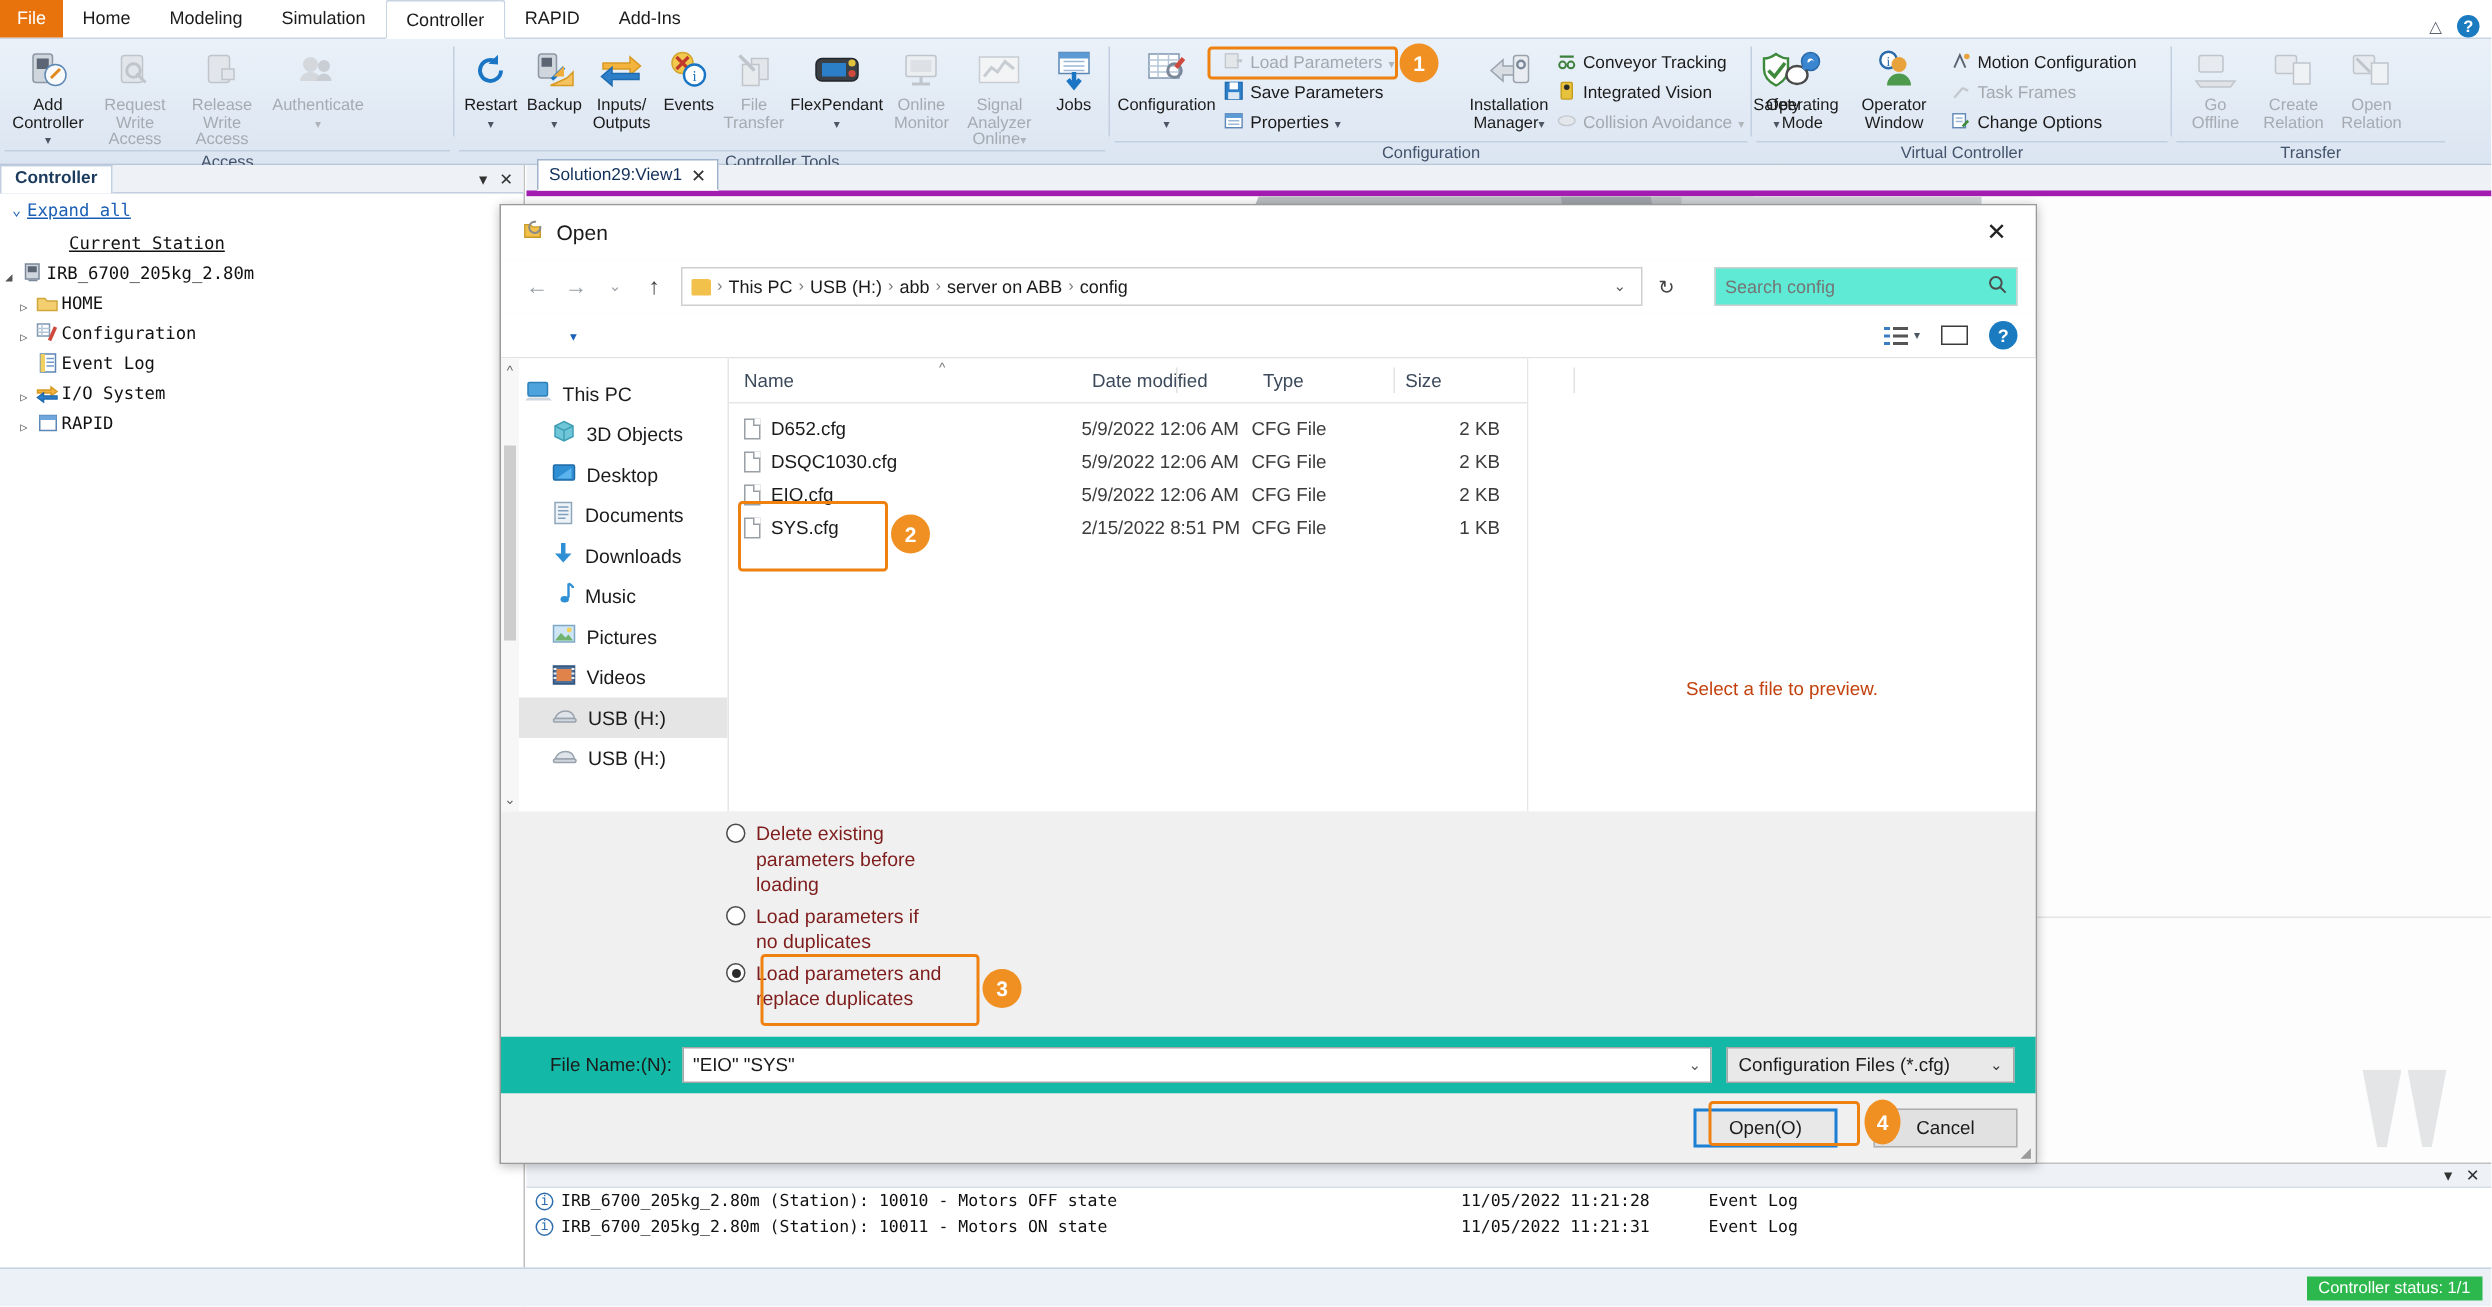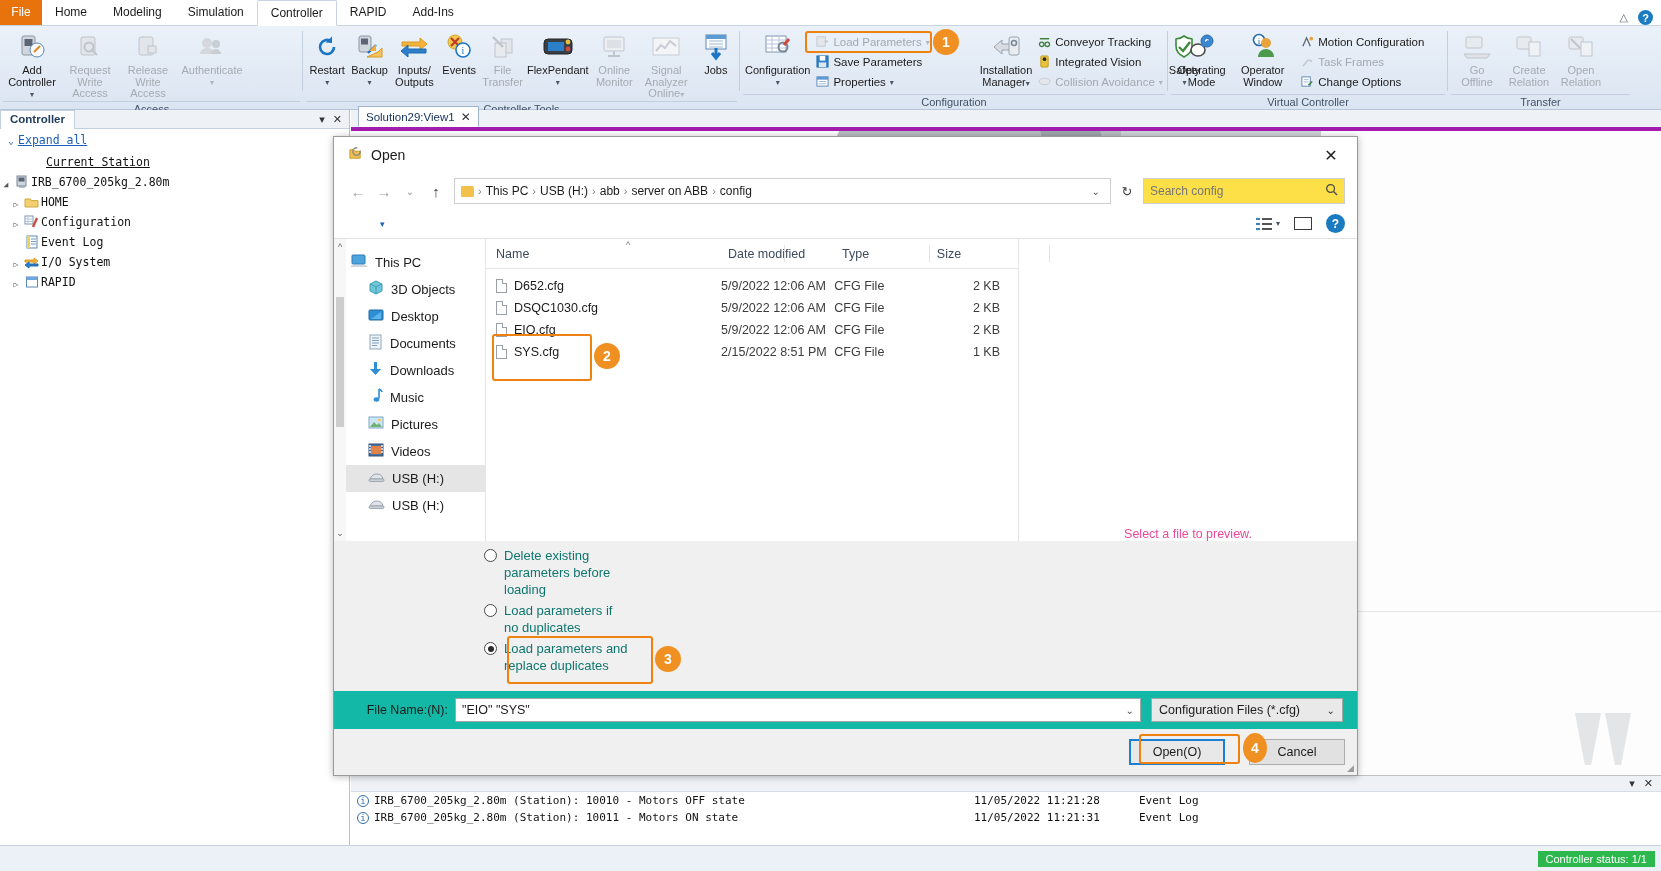--- a/index.html
+++ b/index.html
@@ -211,22 +211,22 @@
   .crumbbox {
     flex:1; height:26px; border:1px solid #cfcfcf; background:#fff;
     display:flex; align-items:center; padding:0 6px; margin-left:4px; font-size:12px; color:#1b1b1b;
   }
   .crumb-folder { width:13px;height:11px;background:#f2c14b;margin-right:3px;border-radius:1px 2px 1px 1px; }
   .crumb { padding:0 3px; }
   .crumb-sep { color:#7b7b7b; font-size:11px; padding:0 1px; }
   .crumbbox .cv { margin-left:auto; color:#555; font-size:10px; padding:0 4px; }
   .refresh { width:28px;height:26px;display:flex;align-items:center;justify-content:center;color:#444;font-size:13px;}
   .searchbox {
-    width:202px; height:26px; border:1px solid #cfcfcf; background:#fde047;
-    display:flex; align-items:center; padding:0 6px; margin-left:0;
+    width:202px; height:26px; border:1px solid #cfcfcf; background:#5eead4;
+    display:flex; align-items:center; padding:0 6px; margin-left:16px;
   }
   .searchbox input {
     border:none; outline:none; flex:1; font-size:12px; color:#6b6b6b;
     font-family:"Liberation Sans",sans-serif; background:transparent;
   }
   .search-ic { color:#4b4b4b; font-size:12px; }
 
   .dlg-toolbar {
     height:30px; background:#ffffff; display:flex; align-items:center; padding:0 12px;
     border-bottom:1px solid #e2e2e2;
@@ -281,37 +281,37 @@
   .fileicon {
     width:11px; height:14px; border:1px solid #9aa0a6; background:#fff;
     position:relative;
   }
   .fileicon::after {
     content:""; position:absolute; right:-1px; top:-1px; width:4px;height:4px;
     background:#fff; border-left:1px solid #9aa0a6; border-bottom:1px solid #9aa0a6;
   }
   .listsplit { width:1px; background:#e6e6e6; }
   .preview {
-    width:338px; display:flex; align-items:flex-end; justify-content:center;
-    padding-top:138px; font-size:12.5px; color:#ec4899; background:#fff;
+    width:338px; display:flex; align-items:center; justify-content:center;
+    padding-top:138px; font-size:12.5px; color:#c2410c; background:#fff;
   }
 
   .dlg-options {
     height:150px; background:#f0f0f0; display:flex; flex-direction:column;
     padding:6px 0 0 150px; position:relative;
   }
   .optline { display:flex; gap:7px; margin-bottom:4px; }
   .radio {
     width:13px; height:13px; border-radius:50%; border:1.4px solid #4a4a4a; background:#fff;
     flex:0 0 auto; margin-top:2px; position:relative;
   }
   .radio.on::after {
     content:""; position:absolute; left:2.5px; top:2.5px; width:6px;height:6px;border-radius:50%;background:#2b2b2b;
   }
-  .opttext { font-size:13px; color:#0f766e; line-height:17px; width:125px; }
+  .opttext { font-size:13px; color:#7f1d1d; line-height:17px; width:125px; }
 
   .dlg-filename {
     height:38px; display:flex; align-items:center; padding:0 14px 0 16px; background:#14b8a6;
   }
   .fn-label { width:105px; text-align:right; font-size:12.5px; padding-right:7px; }
   .fn-input {
     flex:1; height:24px; border:1px solid #a6a6a6; background:#fff; display:flex; align-items:center;
     padding:0 6px; font-size:12.5px;
   }
   .fn-input .cv { margin-left:auto; color:#555; font-size:10px; }

